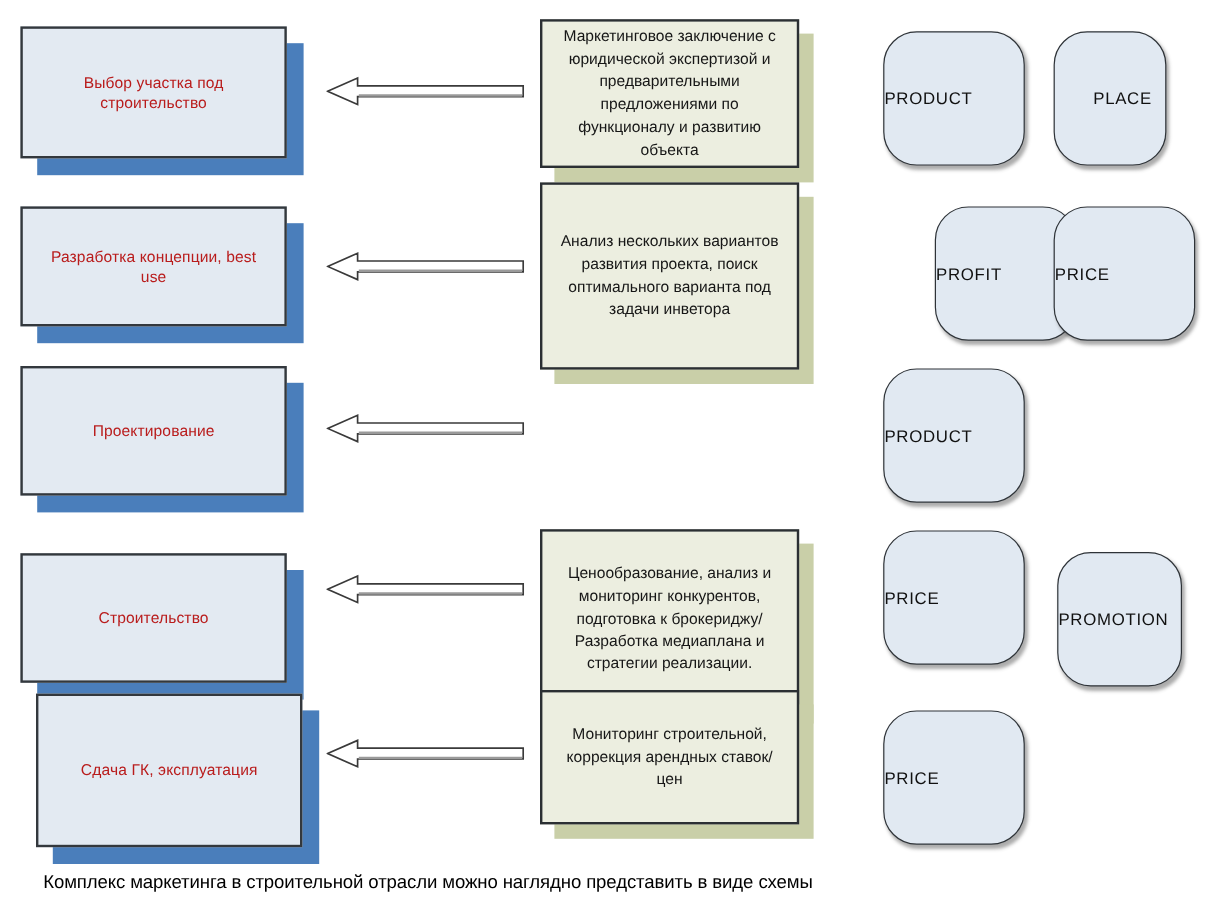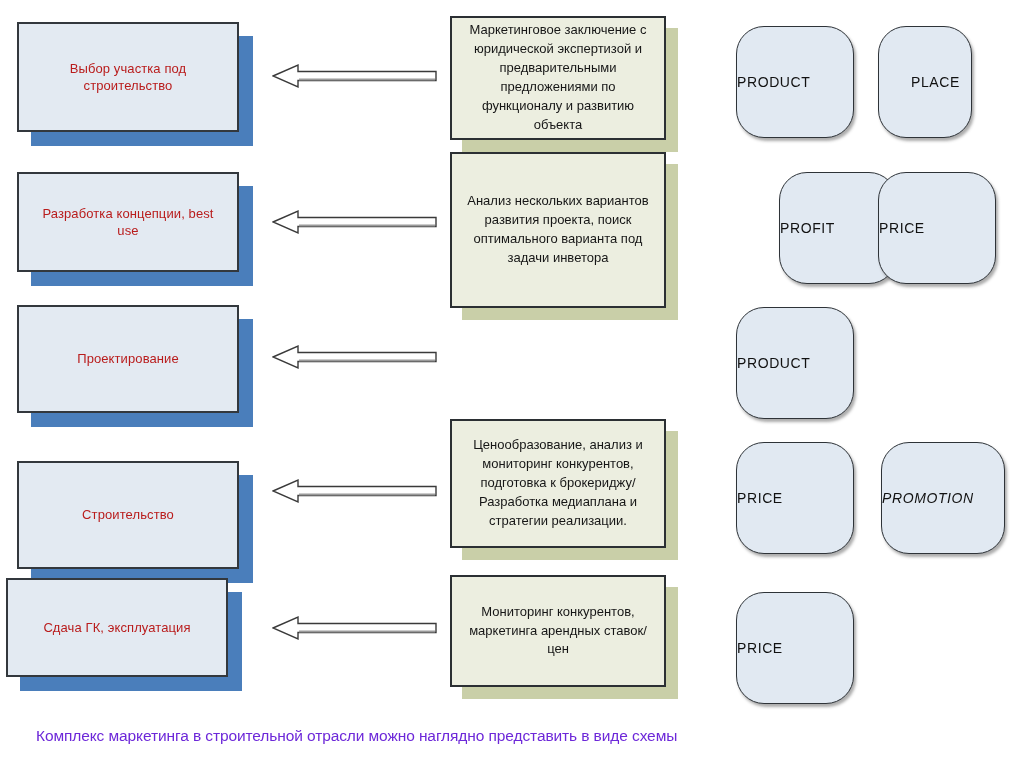--- a/index.html
+++ b/index.html
@@ -115,21 +115,21 @@
     letter-spacing: .6px;
     text-align: center;
   }
 
   
   .caption {
     position: absolute;
     left: 36px;
     top: 727px;
     font-size: 15.5px;
-    color: #6d28d9;
+    color: #000000;
     white-space: nowrap;
     letter-spacing: -.1px;
   }
 </style>
 </head>
 <body>
 
 <div id="canvas">
 
   <div class="stage-wrap" style="left:17px; top:22px; width:222px; height:110px;">
@@ -153,21 +153,21 @@
     </div>
   </div>
 
   <div class="stage-wrap" style="left:17px; top:461px; width:222px; height:108px;">
     <div class="stage-shadow"></div>
     <div class="stage-box">
       <span class="stage-label">Строительство</span>
     </div>
   </div>
 
-  <div class="stage-wrap" style="left:6px; top:578px; width:222px; height:99px;">
+  <div class="stage-wrap" style="left:30px; top:578px; width:222px; height:128px;">
     <div class="stage-shadow"></div>
     <div class="stage-box">
       <span class="stage-label">Сдача ГК, эксплуатация</span>
     </div>
   </div>
 
   <div class="arrow" style="left:272px; top:63px;">
     <svg width="165" height="26" viewBox="0 0 165 26">
       <polygon points="1,13 26,2 26,8.5 164,8.5 164,17.5 26,17.5 26,24" fill="#ffffff" stroke="#3a3a3a" stroke-width="1.4"></polygon>
       <line x1="27" y1="16.6" x2="163" y2="16.6" stroke="#9a9a9a" stroke-width="2"></line>
@@ -206,31 +206,31 @@
   </div>
 
   <div class="note-wrap" style="left:450px; top:152px; width:216px; height:156px;">
     <div class="note-shadow"></div>
     <div class="note-box">
       <span class="note-label">Анализ нескольких вариантов развития проекта, поиск оптимального варианта под задачи инветора</span>
     </div>
   </div>
 
 
-  <div class="note-wrap" style="left:450px; top:419px; width:216px; height:129px;">
+  <div class="note-wrap" style="left:450px; top:441px; width:216px; height:150px;">
     <div class="note-shadow"></div>
     <div class="note-box">
       <span class="note-label">Ценообразование, анализ и мониторинг конкурентов, подготовка к брокериджу/ Разработка медиаплана и стратегии реализации.</span>
     </div>
   </div>
 
   <div class="note-wrap" style="left:450px; top:575px; width:216px; height:112px;">
     <div class="note-shadow"></div>
     <div class="note-box">
-      <span class="note-label">Мониторинг конкурентов, маркетинга арендных ставок/цен</span>
+      <span class="note-label">Мониторинг строительной, коррекция арендных ставок/цен</span>
     </div>
   </div>
 
   <div class="p-box" style="left:736px; top:26px; width:118px; height:112px;">
     <span class="p-label">PRODUCT</span>
   </div>
   <div class="p-box" style="left:878px; top:26px; width:94px; height:112px;padding-left:32px;">
     <span class="p-label">PLACE</span>
   </div>
 
@@ -241,21 +241,21 @@
     <span class="p-label">PRICE</span>
   </div>
 
   <div class="p-box" style="left:736px; top:307px; width:118px; height:112px;">
     <span class="p-label">PRODUCT</span>
   </div>
 
   <div class="p-box" style="left:736px; top:442px; width:118px; height:112px;">
     <span class="p-label">PRICE</span>
   </div>
-  <div class="p-box" style="left:881px; top:442px; width:124px; height:112px;font-style:italic;">
+  <div class="p-box" style="left:881px; top:460px; width:104px; height:112px;">
     <span class="p-label">PROMOTION</span>
   </div>
 
   <div class="p-box" style="left:736px; top:592px; width:118px; height:112px;">
     <span class="p-label">PRICE</span>
   </div>
 
   <div class="caption">Комплекс маркетинга в строительной отрасли можно наглядно представить в виде схемы</div>
 
 </div>

